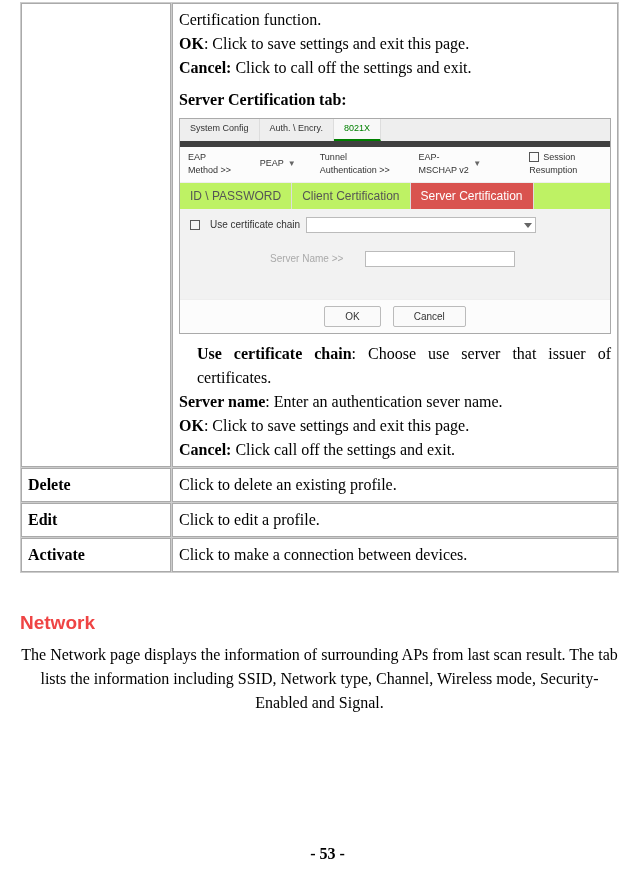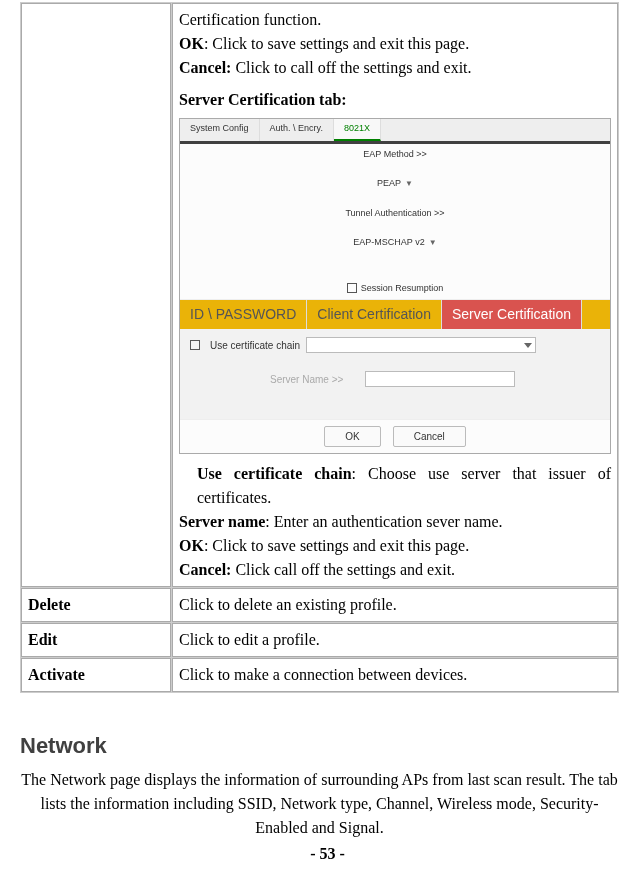--- a/index.html
+++ b/index.html
@@ -35,60 +35,59 @@
       background: #fcfcfc;
       width: 100%;
       font-family: Arial, sans-serif;
       font-size: 10px;
       color: #333;
       margin-bottom: 8px;
     }
     .ss-tabs {
       display: flex;
       background: #eee;
-      border-bottom: 3px solid #404040;
+      border-bottom: 6px solid #404040;
     }
     .ss-tab {
       padding: 3px 10px;
       border-right: 1px solid #ddd;
       font-size: 9px;
       position: relative;
     }
     .ss-tab.active {
       background: #f8f8f8;
       color: #008000;
       border-bottom: 2px solid #008000;
     }
     .ss-row2 {
       display: flex;
       align-items: center;
       padding: 4px 8px;
-      gap: 16px;
+      gap: 24px;
       font-size: 9px;
       border-bottom: 1px solid #eee;
-      flex-direction: column;
     }
     .ss-dropdown {
       display: inline-flex;
       align-items: center;
       gap: 4px;
     }
     .chev { font-size: 8px; color: #666; }
     .ss-spacer { flex: 1; }
     .checkbox {
       display: inline-block;
       width: 10px; height: 10px;
       border: 1px solid #555;
       vertical-align: middle;
       margin-right: 4px;
     }
     .ss-subtabs {
       display: flex;
-      font-size: 14px;
-      background: #eab308;
+      font-size: 12px;
+      background: #bef264;
     }
     .ss-subtab {
       padding: 4px 10px;
       border-right: 1px solid #ddd;
       color: #555;
     }
     .ss-subtab.active {
       background: #d9534f;
       color: #fff;
     }
@@ -141,24 +140,24 @@
     }
     .ss-btn {
       border: 1px solid #bbb;
       background: #fafafa;
       padding: 2px 20px;
       font-size: 10px;
       border-radius: 2px;
     }
     .justify { text-align: justify; margin-left: 18px; }
     .section-heading {
-      color: #404040;
+      color: #ef4444;
       font-family: Arial, sans-serif;
       font-weight: bold;
-      font-size: 22px;
+      font-size: 19px;
       margin-top: 36px;
       margin-bottom: 6px;
     }
     .body-text { margin-top: 2px; text-align: center; }
     .pagenum {
       position: absolute;
       bottom: 20px;
       left: 0; right: 0;
       text-align: center;
       font-weight: bold;

